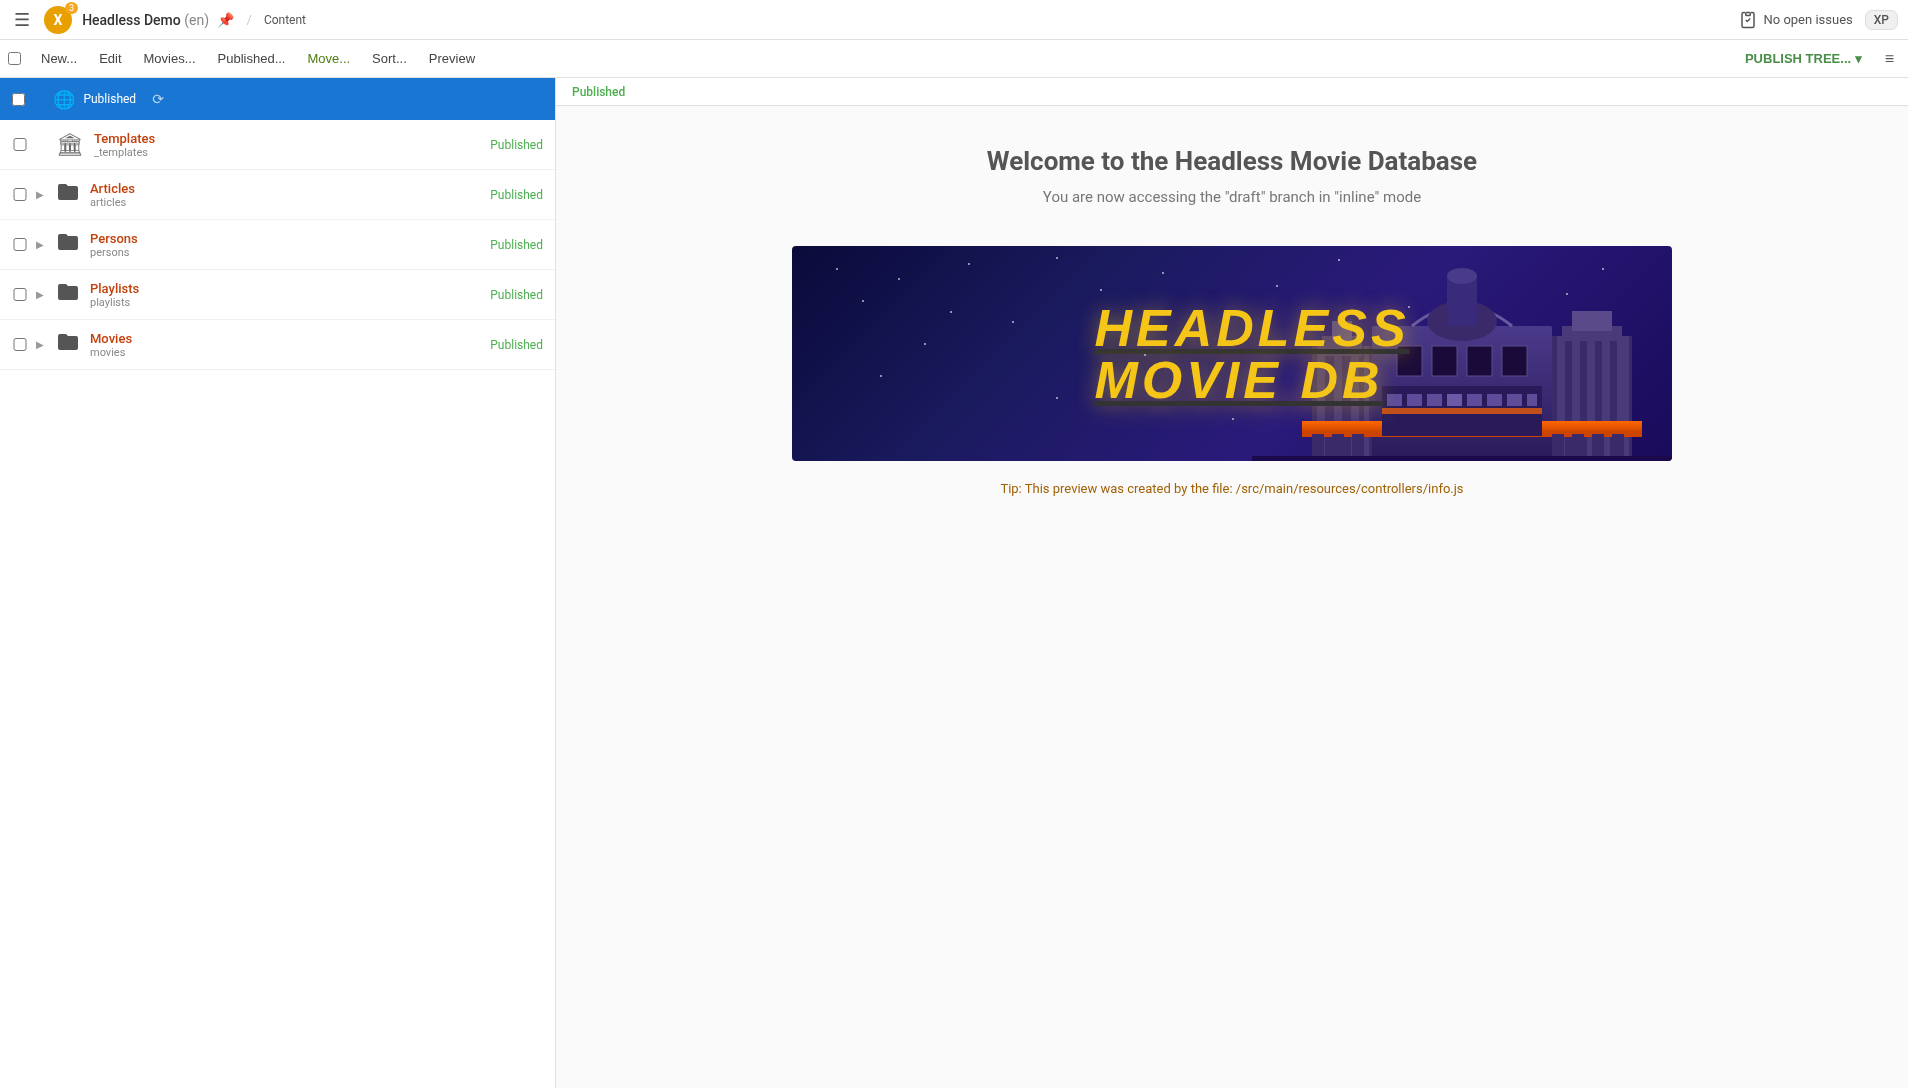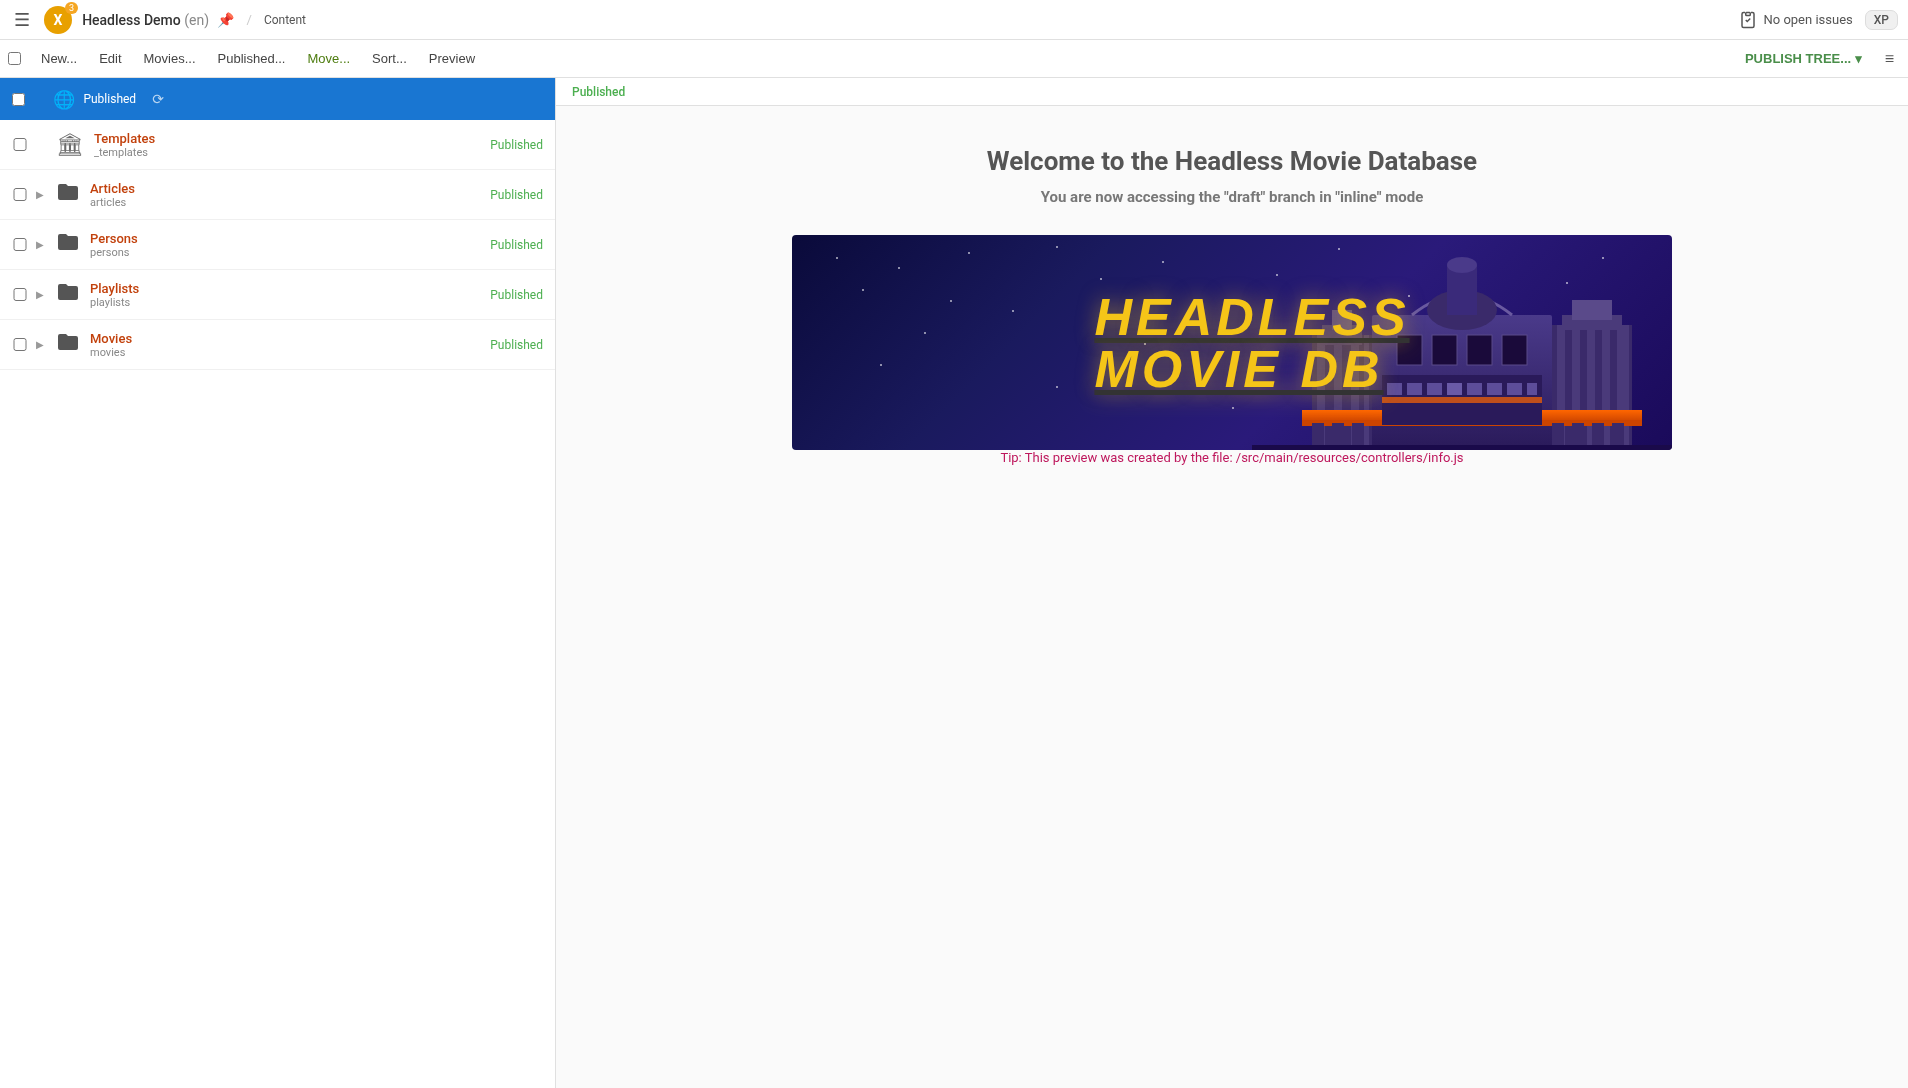--- a/index.html
+++ b/index.html
@@ -71,39 +71,39 @@
     .item-title { font-size: 13px; font-weight: 500; color: #c2410c; }
     .item-sub { font-size: 11px; color: #888; }
     .item-status-published { color: #4caf50; font-size: 12px; }
 
     
     .content-panel { flex: 1; overflow-y: auto; background: #fafafa; }
     .content-status-bar { padding: 6px 16px; background: #fff; border-bottom: 1px solid #e0e0e0; }
     .status-published-label { color: #4caf50; font-size: 12px; font-weight: 500; }
     .content-body { padding: 40px 20px; display: flex; flex-direction: column; align-items: center; }
     .welcome-title { font-size: 26px; font-weight: 700; color: #555; margin-bottom: 12px; text-align: center; }
-    .welcome-subtitle { font-size: 15px; color: #777; margin-bottom: 29px; text-align: center; font-weight: 700; }
+    .welcome-subtitle { font-size: 15px; color: #777; margin-bottom: 40px; text-align: center; font-weight: 400; }
 
     
     .hero-banner {
       width: 100%; max-width: 880px; height: 215px; border-radius: 4px; overflow: hidden;
       background: linear-gradient(135deg, #0a0a3a 0%, #1a1a5e 30%, #2a1a7a 60%, #1a0a5a 100%);
       position: relative; display: flex; align-items: center; justify-content: center;
     }
     .hero-stars { position: absolute; top: 0; left: 0; right: 0; bottom: 0; }
     .star { position: absolute; width: 2px; height: 2px; background: #fff; border-radius: 50%; opacity: 0.7; }
     .hero-text-container { position: relative; z-index: 2; padding-left: 40px; text-decoration: underline; }
     .hero-title-line1 { font-size: 52px; font-weight: 900; color: #f5c518; letter-spacing: 4px; font-style: italic; text-shadow: 0 0 20px rgba(245,197,24,0.5); font-family: 'Arial Black', sans-serif; line-height: 1; }
     .hero-title-line2 { font-size: 52px; font-weight: 900; color: #f5c518; letter-spacing: 4px; font-style: italic; text-shadow: 0 0 20px rgba(245,197,24,0.5); font-family: 'Arial Black', sans-serif; line-height: 1; }
     .hero-building { position: absolute; right: 0; top: 0; bottom: 0; width: 420px; z-index: 1; }
 
     
     .hero-building-svg { width: 100%; height: 100%; }
 
-    .tip-text { font-size: 13px; color: #be185d; text-align: center; }
+    .tip-text { font-size: 13px; color: #a16207; margin-top: 20px; text-align: center; }
 
     
     ::-webkit-scrollbar { width: 6px; }
     ::-webkit-scrollbar-track { background: #f1f1f1; }
     ::-webkit-scrollbar-thumb { background: #ccc; border-radius: 3px; }
   </style>
 </head>
 <body>
 
 <div class="top-nav">

